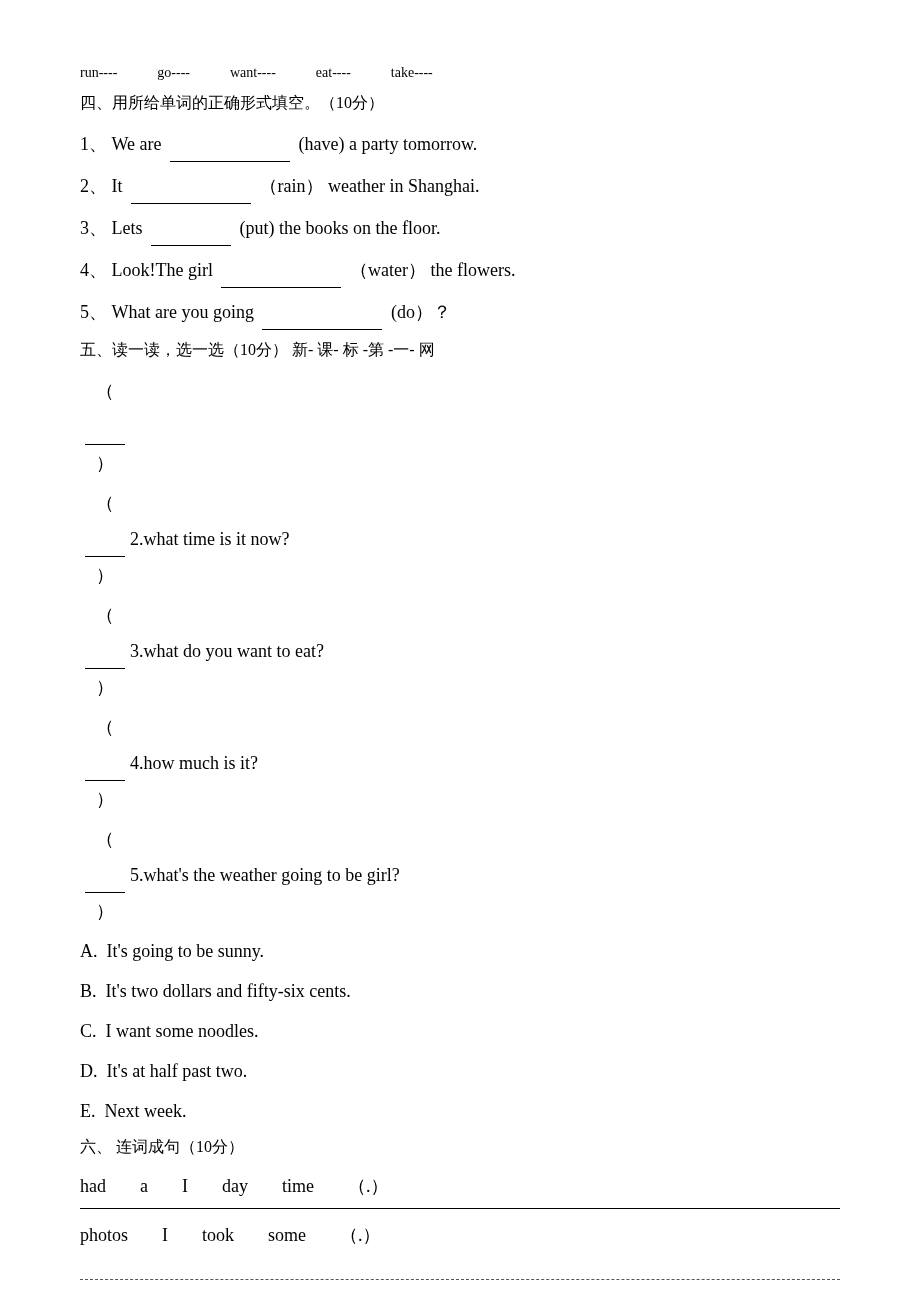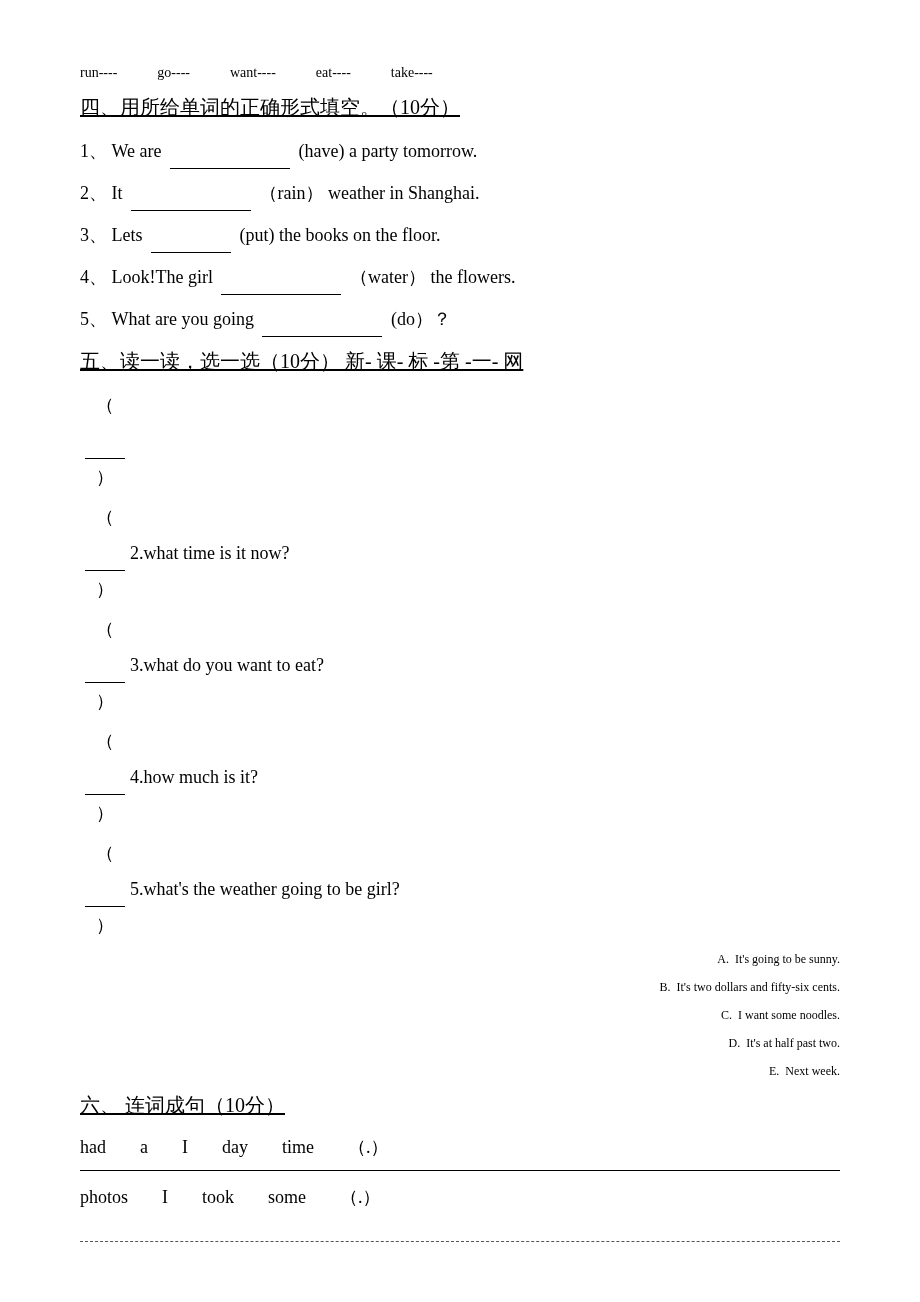--- a/index.html
+++ b/index.html
@@ -17,24 +17,23 @@
       padding: 60px 80px;
       line-height: 1.8;
     }
     .word-bank {
       display: flex;
       gap: 40px;
       margin-bottom: 4px;
       font-size: 14px;
     }
     .section-title {
-      font-size: 20px;
+      font-size: 16px;
       margin-bottom: 8px;
       margin-top: 4px;
-      text-decoration: underline;
     }
     .exercise-item {
       margin-bottom: 6px;
       font-size: 18px;
       line-height: 2;
     }
     .blank {
       display: inline-block;
       width: 120px;
       border-bottom: 1px solid #000;
@@ -64,24 +63,23 @@
     }
     .choice-paren {
       display: inline-block;
       width: 50px;
       text-align: center;
     }
     .choice-text {
       flex: 1;
     }
     .answer-row {
-      font-size: 12px;
+      font-size: 18px;
       margin-bottom: 4px;
       line-height: 2;
-      text-align: right;
     }
     .divider-solid {
       border: none;
       border-top: 1.5px solid #000;
       margin: 6px 0 10px 0;
     }
     .divider-dashed {
       border: none;
       border-top: 1.5px dashed #555;
       margin: 6px 0 10px 0;

